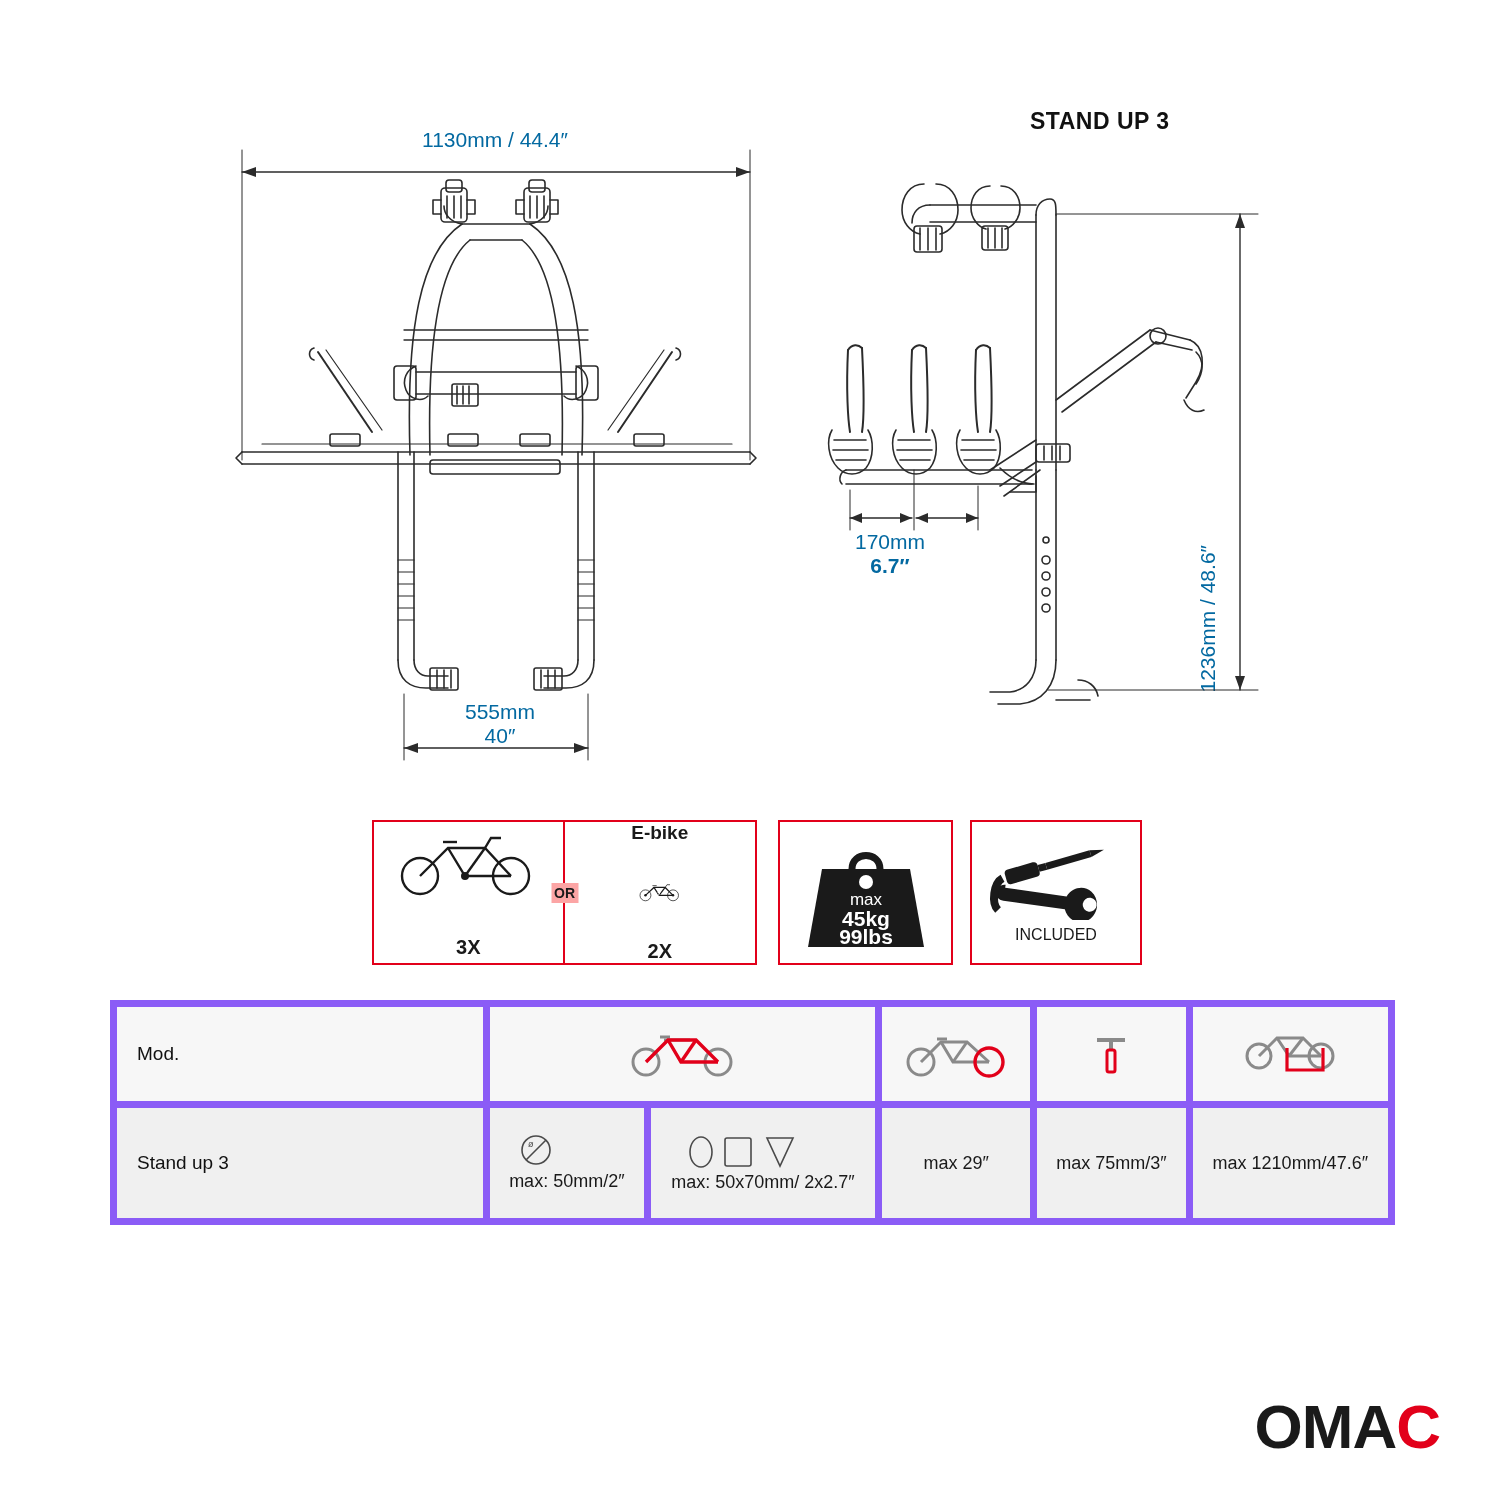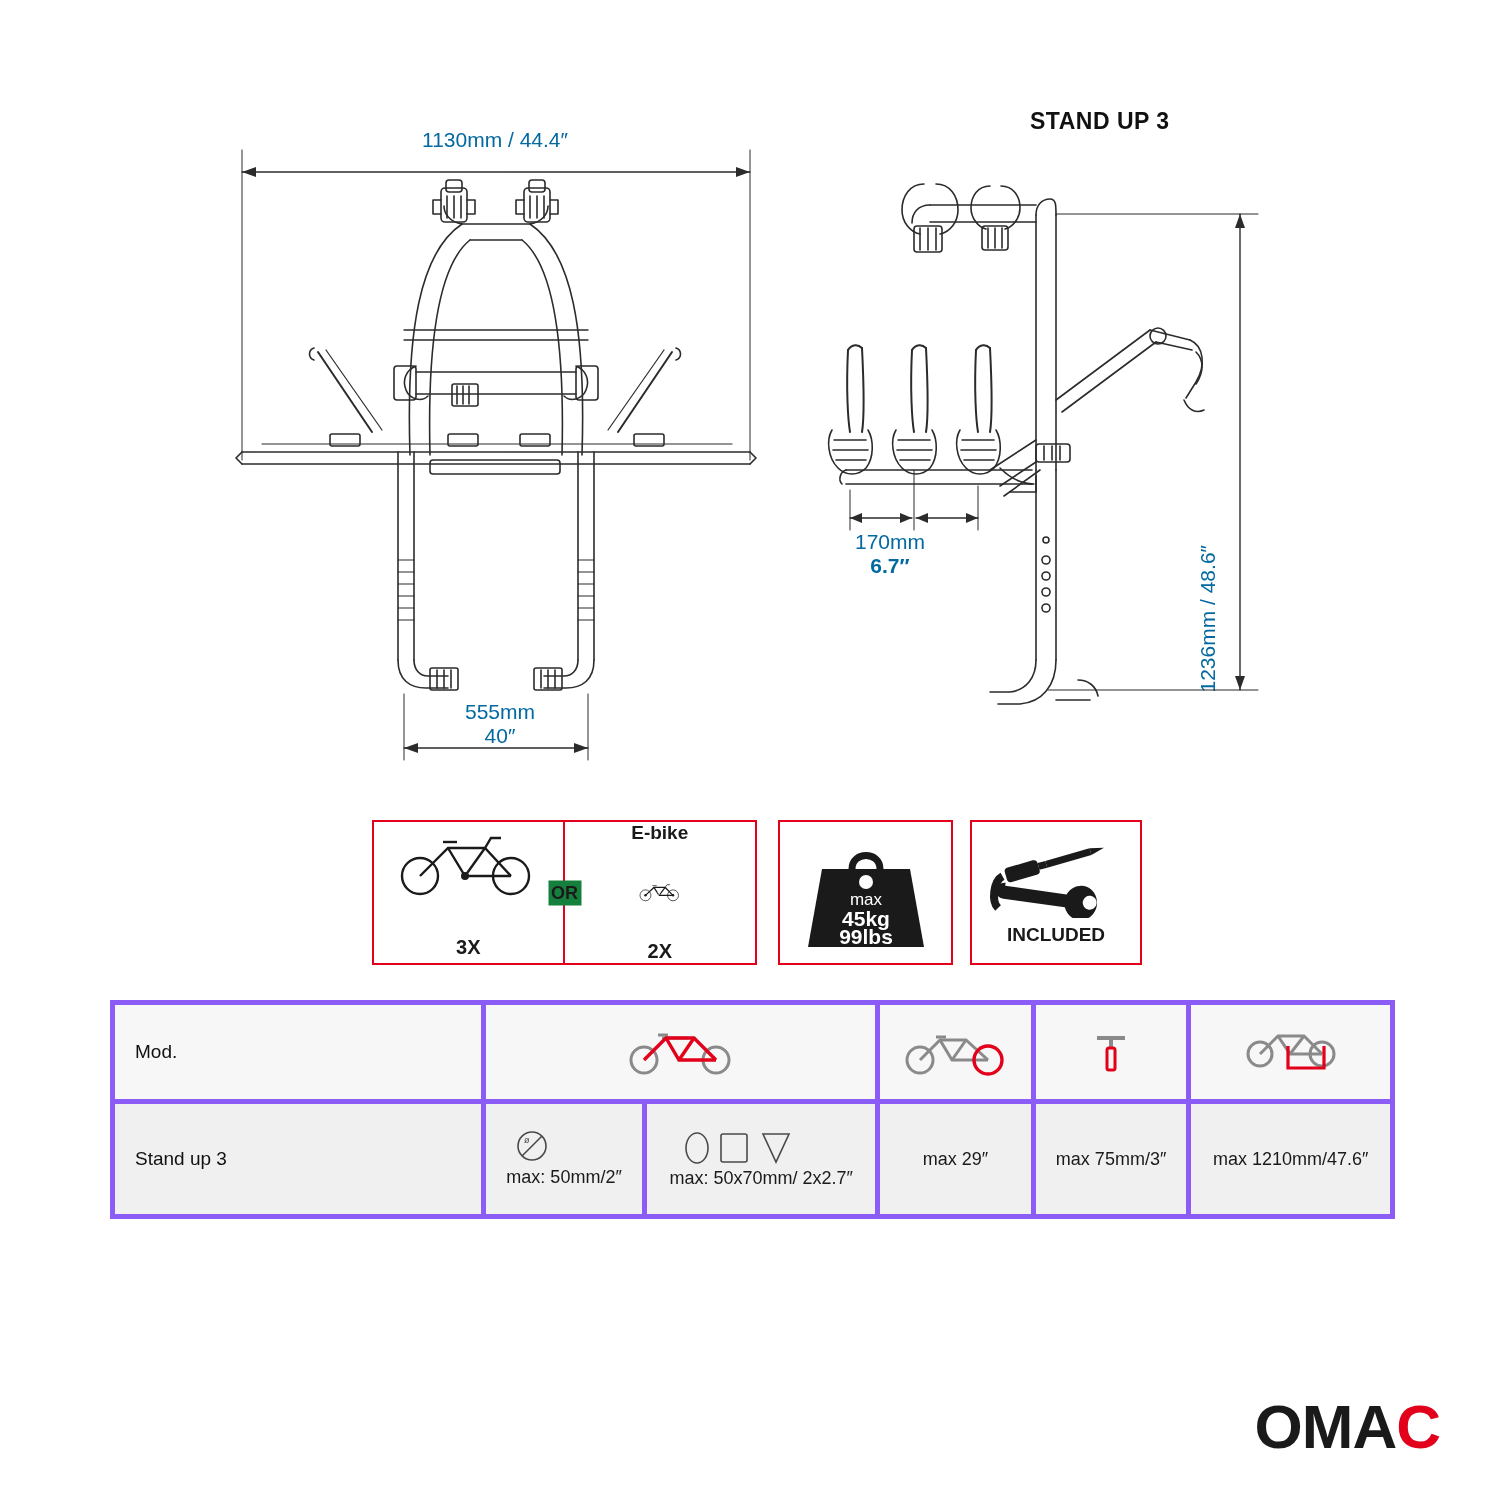--- a/index.html
+++ b/index.html
@@ -43,35 +43,35 @@
     position:absolute;top:0;height:100%;width:50%;
     display:flex;flex-direction:column;align-items:center;justify-content:center;
     box-sizing:border-box;
     gap:36px;
   }
   .bike-half.left{left:0;border-right:2.5px solid #e2001a;}
   .bike-half.right{right:0;}
   .qty{font-size:20px;font-weight:600;margin-top:2px;}
   .or-label{
     position:absolute;left:50%;top:50%;transform:translate(-50%,-50%);
-    font-size:18px;font-weight:700;background:#15803d;padding:2px 3px;z-index:3;
+    font-size:14px;font-weight:700;background:#fca5a5;padding:2px 3px;z-index:3;
   }
   .ebike-label{font-size:19px;font-weight:600;margin-bottom:2px;}
   .weight-box{left:406px;top:0;width:175px;height:145px;display:flex;align-items:center;justify-content:center;}
   .incl-box{left:598px;top:0;width:172px;height:145px;display:flex;flex-direction:column;align-items:center;justify-content:center;}
-  .incl-label{font-size:19px;font-weight:700;margin-top:6px;}
+  .incl-label{font-size:16px;font-weight:400;margin-top:6px;}
   .fat-box{left:790px;top:14px;width:135px;height:118px;}
 
   
   .spec-table{
     position:absolute;left:110px;top:1000px;width:1285px;
     border-collapse:collapse;font-size:18px;
   }
   .spec-table td{
-    border:5px solid #8b5cf6;
+    border:7px solid #8b5cf6;
     text-align:center;vertical-align:middle;
     padding:16px;
   }
   .spec-table tr.head td{height:62px;background:#f7f7f7;}
   .spec-table tr.body td{height:78px;background:#f0f0f0;}
   .spec-table td.label{
     text-align:left;padding-left:20px;width:330px;font-size:19px;color:#111;
   }
   .icon-cell svg{margin:0 auto;display:block;}
 

